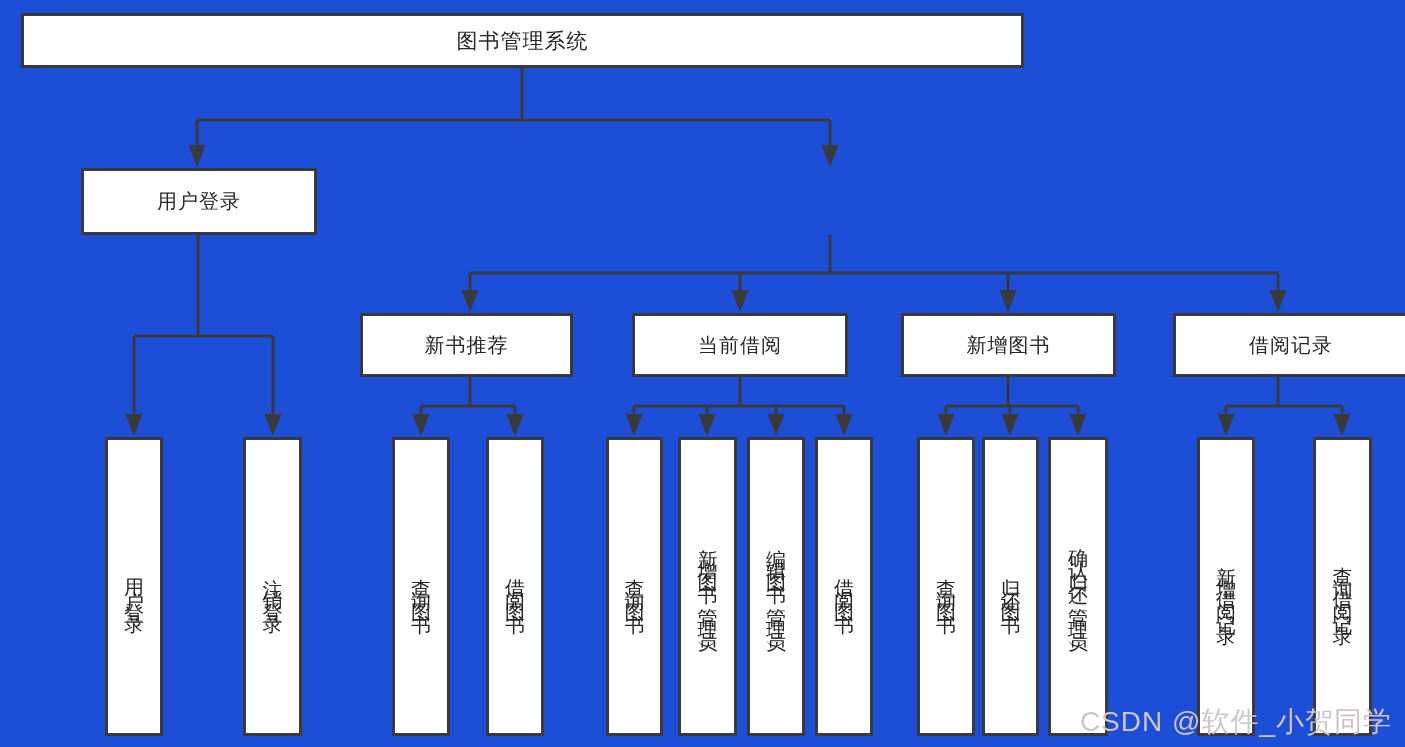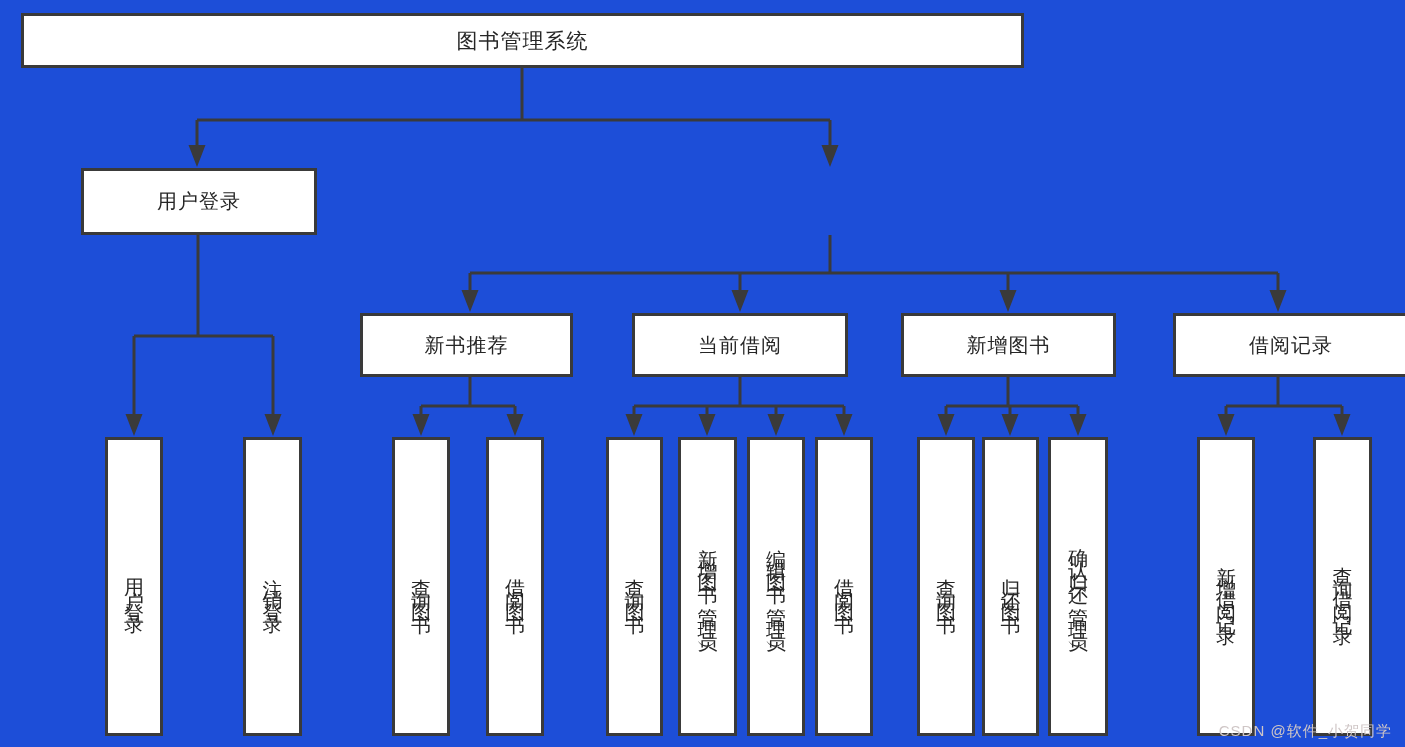--- a/index.html
+++ b/index.html
@@ -17,21 +17,21 @@
   .root{font-size:21px;}
   .lvl1{top:168px;height:67px;}
   .lvl2{top:313px;height:64px;}
   .leaf{top:437px;height:299px;}
   .vtext{
     writing-mode:vertical-rl;text-orientation:mixed;
     font-size:20px;line-height:1.05;letter-spacing:12px;color:#262626;
   }
   .watermark{
     position:absolute;right:13px;bottom:6px;z-index:5;
-    font-size:15px;letter-spacing:1px;color:#cfc6c6;white-space:nowrap;
+    font-size:28px;letter-spacing:1px;color:#cfc6c6;white-space:nowrap;
   }
 </style>
 </head>
 <body>
 
 <div class="stage">
 
   <svg class="connectors" width="1405" height="747" viewBox="0 0 1405 747">
     <path fill="none" stroke="#3a3a3a" stroke-width="3" d="M522 68 V120 M197 120 H830 M197 120 V150 M830 120 V150
              M198 235 V336 M134 336 H273 M134 336 V421 M273 336 V421

